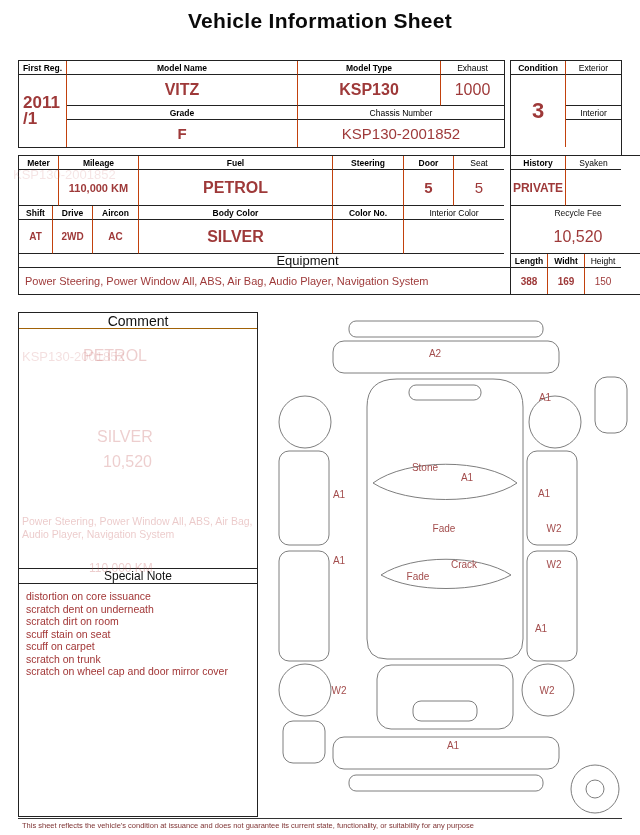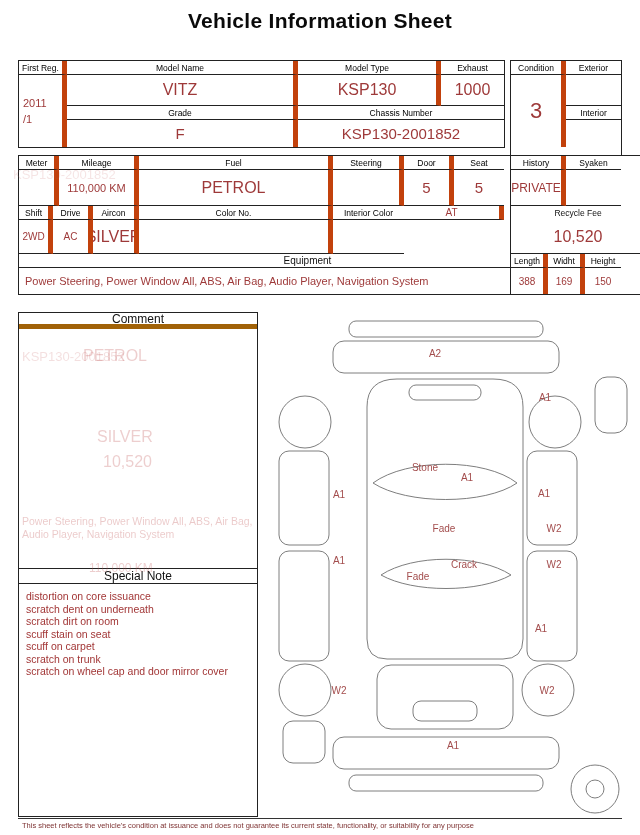--- a/index.html
+++ b/index.html
@@ -10,39 +10,39 @@
   }
   .title {
     position: absolute; top: 9px; left: 0; width: 100%; text-align: center;
     font-size: 21px; font-weight: 700; letter-spacing: .3px; color: #0a0a0a;
   }
   .tbl { position: absolute; border: 1px solid #222; background: #fff; }
   .grid { display: grid; }
   .cell { display: flex; align-items: center; justify-content: center; overflow: hidden; white-space: nowrap; }
   .hdr { font-size: 8.5px; color: #000; }
   .val { color: #9e3939; }
-  .br { border-right: 5px solid #c2410c; }
+  .br { border-right: 1px solid #c2410c; font-weight: bold; }
   .bb { border-bottom: 1px solid #222; }
   .fz22{font-size:22px}.fz16{font-size:16px}.fz15{font-size:15px}.fz13{font-size:10px}.fz11{font-size:11px}.fz10{font-size:12px}
   .t1l { left:18px; top:60px; width:487px; height:88px; grid-template-columns:48px 231px 143px 63px; grid-template-rows:14px 31px 14px 27px; }
   .t1r { left:510px; top:60px; width:112px; height:100px; grid-template-columns:55px 55px; grid-template-rows:14px 31px 14px 27px;text-align:right; }
-  .first-reg-val { flex-direction:column; align-items:flex-start; justify-content:center; padding-left:4px; font-size:11px; line-height:16px; }
+  .first-reg-val { flex-direction:column; align-items:flex-start; justify-content:center; padding-left:4px; font-size:17px; line-height:16px; }
   .t2l { left:18px; top:155px; width:579px; height:140px; }
   .t2r { left:510px; top:155px; width:136px; height:140px; }
   .s1 { display:grid; grid-template-columns:40px 80px 194px 71px 50px 50px; grid-template-rows:14px 36px; }
   .s2 { display:grid; grid-template-columns:34px 40px 46px 194px 71px 100px; grid-template-rows:14px 34px; }
-  .s3h { height:14px; border-bottom:1px solid #222; display:flex; align-items:center; justify-content:center; font-size:10px; }
+  .s3h { height:14px; border-bottom:1px solid #222; display:flex; align-items:center; justify-content:center; font-size:13px; }
   .equip-val { height:26px; display:flex; align-items:center; justify-content:flex-start; padding-left:6px; font-size:11px; color:#9e3939; white-space:nowrap; }
   .r1 { display:grid; grid-template-columns:55px 55px; grid-template-rows:14px 36px; }
   .recycle-box { height:48px; border-bottom:1px solid #222; display:flex; flex-direction:column; }
   .recycle-hdr { height:14px; display:flex; align-items:center; justify-content:center; font-size:8.5px; }
   .recycle-val { flex:1; display:flex; align-items:center; justify-content:center; font-size:16px; color:#9e3939; }
   .r3 { display:grid; grid-template-columns:37px 37px 36px; grid-template-rows:14px 26px; }
   .comment-box { position:absolute; left:18px; top:312px; width:240px; height:505px; border:1px solid #222; background:#fff; }
-  .cb-hdr { height:16px; border-bottom:5px solid #a16207; display:flex; align-items:center; justify-content:center; font-size:12px; }
+  .cb-hdr { height:16px; border-bottom:1px solid #a16207; display:flex; align-items:center; justify-content:center; font-size:14px; }
   .cb-body { position:relative; height:239px; }
   .sn-hdr { height:16px; border-top:1px solid #222; border-bottom:1px solid #222; display:flex; align-items:center; justify-content:center; font-size:12px; }
   .sn-list { padding:6px 14px 0 7px; color:#a23636; font-size:10.5px; line-height:12.5px; }
   .ghost { position:absolute; color:#c05454; opacity:.28; white-space:nowrap; font-size:15px; }
   .g0 { left:3px; top:20px; font-size:13px; opacity:.18; }
   .g1 { left:64px; top:18px; font-size:16px; }
   .g2 { left:78px; top:99px; font-size:16px; }
   .g3 { left:84px; top:124px; font-size:16px; }
   .g4 { left:3px; top:186px; font-size:10.5px; white-space:normal; width:232px; line-height:13px; opacity:.3; }
   .g5 { left:70px; top:232px; font-size:12px; }
@@ -101,20 +101,21 @@
       <div class="cell val fz11 br bb">110,000 KM</div>
       <div class="cell val fz16 br bb">PETROL</div>
       <div class="cell br bb"></div>
       <div class="cell val fz15 br bb">5</div>
       <div class="cell val fz15 bb">5</div>
     </div>
     <div class="s2">
       <div class="cell hdr br bb">Shift</div>
       <div class="cell hdr br bb">Drive</div>
       <div class="cell hdr br bb">Aircon</div>
+      <div class="cell hdr br bb">Body Color</div>
       <div class="cell hdr br bb">Color No.</div>
       <div class="cell hdr bb">Interior Color</div>
       <div class="cell val fz13 br bb">AT</div>
       <div class="cell val fz13 br bb">2WD</div>
       <div class="cell val fz13 br bb">AC</div>
       <div class="cell val fz16 br bb">SILVER</div>
       <div class="cell br bb"></div>
       <div class="cell bb"></div>
     </div>
     <div class="s3h">Equipment</div>

